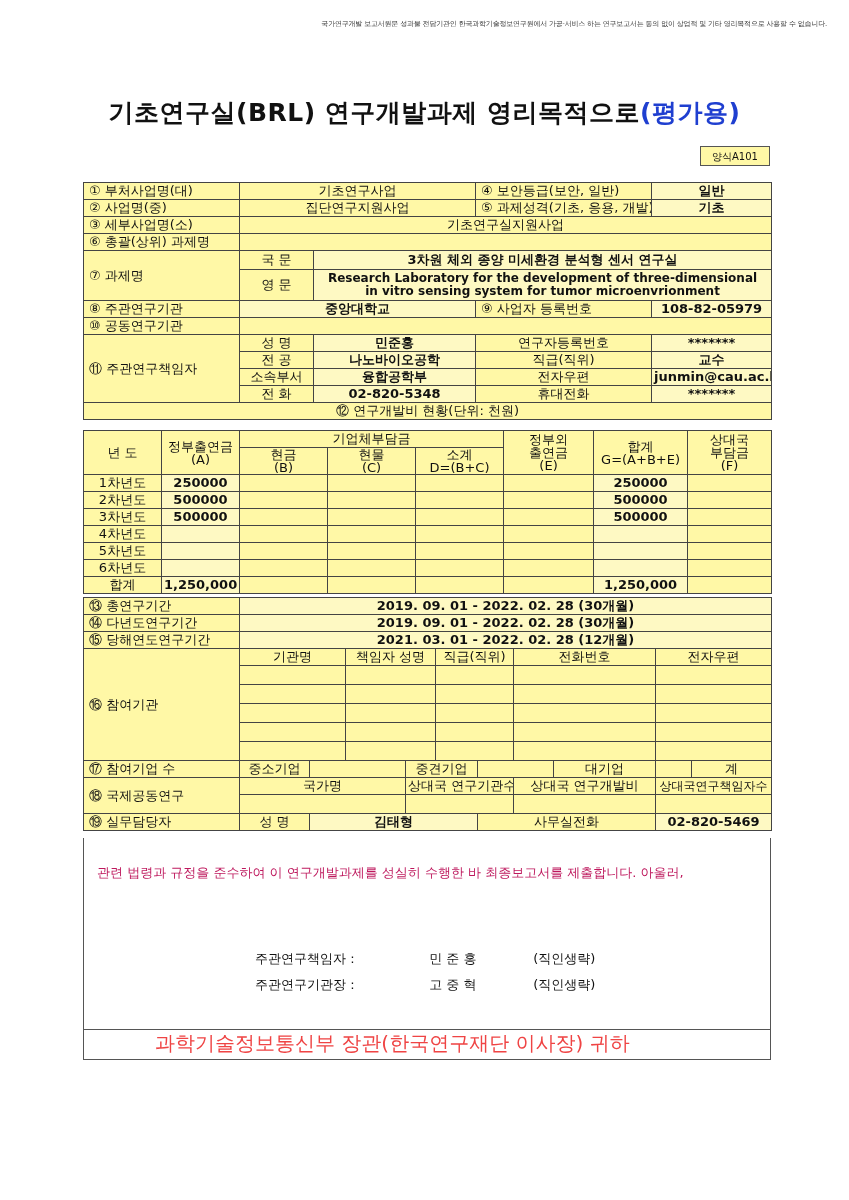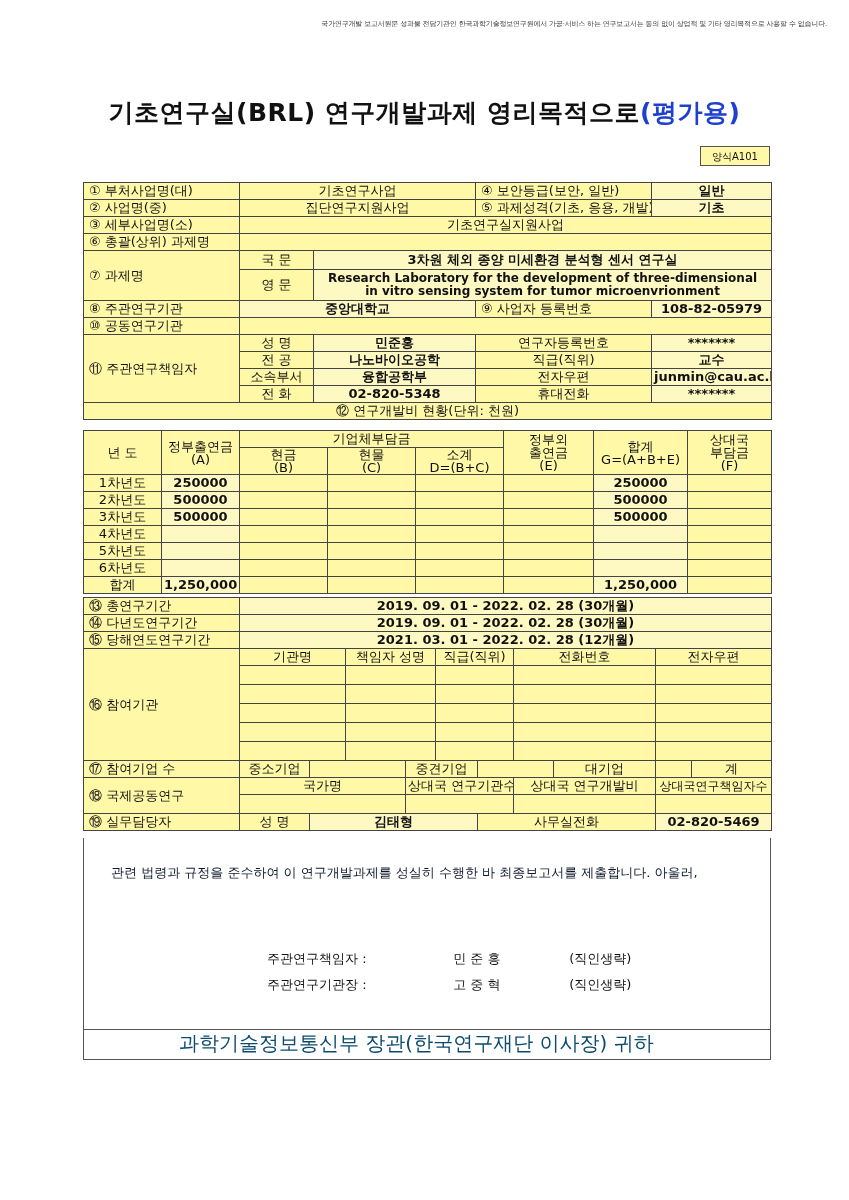--- a/index.html
+++ b/index.html
@@ -8,25 +8,25 @@
   .title { position:absolute; top:96px; left:0; width:849px; text-align:center; font-size:25px; font-weight:bold; letter-spacing:0.5px; color:#111; }
   .title .accent { color:#1f3fd0;margin-top:7px; }
   .form-id { position:absolute; top:146px; left:700px; width:70px; height:20px; border:1px solid #555; background:#fff8a6; font-size:10px; text-align:center; line-height:20px; box-sizing:border-box; }
   table.main { position:absolute; top:182px; left:83px; width:688px; border-collapse:collapse; table-layout:fixed; font-size:13px; }
   table.main td { border:1px solid #444; padding:0 2px; height:16px; line-height:16px; white-space:nowrap; overflow:hidden; text-align:center; background:#fff8a6; }
   table.main td.w { background:#fef9c3;font-weight:bold; }
   table.main td.l { text-align:left; padding-left:5px; }
   table.main td.sm { font-size:12px; line-height:13px; }
   .hdr2 { line-height:13px !important; }
   .box { position:absolute; top:838px; left:83px; width:688px; height:192px; border:1px solid #555; border-top:none; box-sizing:border-box; }
-  .pledge { position:absolute; top:860px; left:97px; width:676px; font-size:13px; line-height:26px; color:#0f172a; }
+  .pledge { position:absolute; top:860px; left:83px; width:676px; font-size:13px; line-height:26px; color:#be185d; }
   .pledge p { margin:0; }
   .sig { position:absolute; left:255px; font-size:13px; color:#111; }
-  .sig span { display:inline-block;margin-left:12px; }
-  .addressee { position:absolute; top:1030px; left:155px; font-size:20px; color:#0c4a6e;margin-left:24px; }
+  .sig span { display:inline-block; }
+  .addressee { position:absolute; top:1030px; left:155px; font-size:20px; color:#ef4444; }
   .bottom-box { position:absolute; top:1030px; left:83px; width:688px; height:32px; border:1px solid #555; border-top:none; box-sizing:border-box; }
 </style>
 </head>
 <body>
 
 <div class="notice">국가연구개발 보고서원문 성과물 전담기관인 한국과학기술정보연구원에서 가공·서비스 하는 연구보고서는 동의 없이 상업적 및 기타 영리목적으로 사용할 수 없습니다.</div>
 
 <div class="title">
   <span>기초연구실(BRL) 연구개발과제 영리목적으로</span><span class="accent">(평가용)</span>
 </div>

